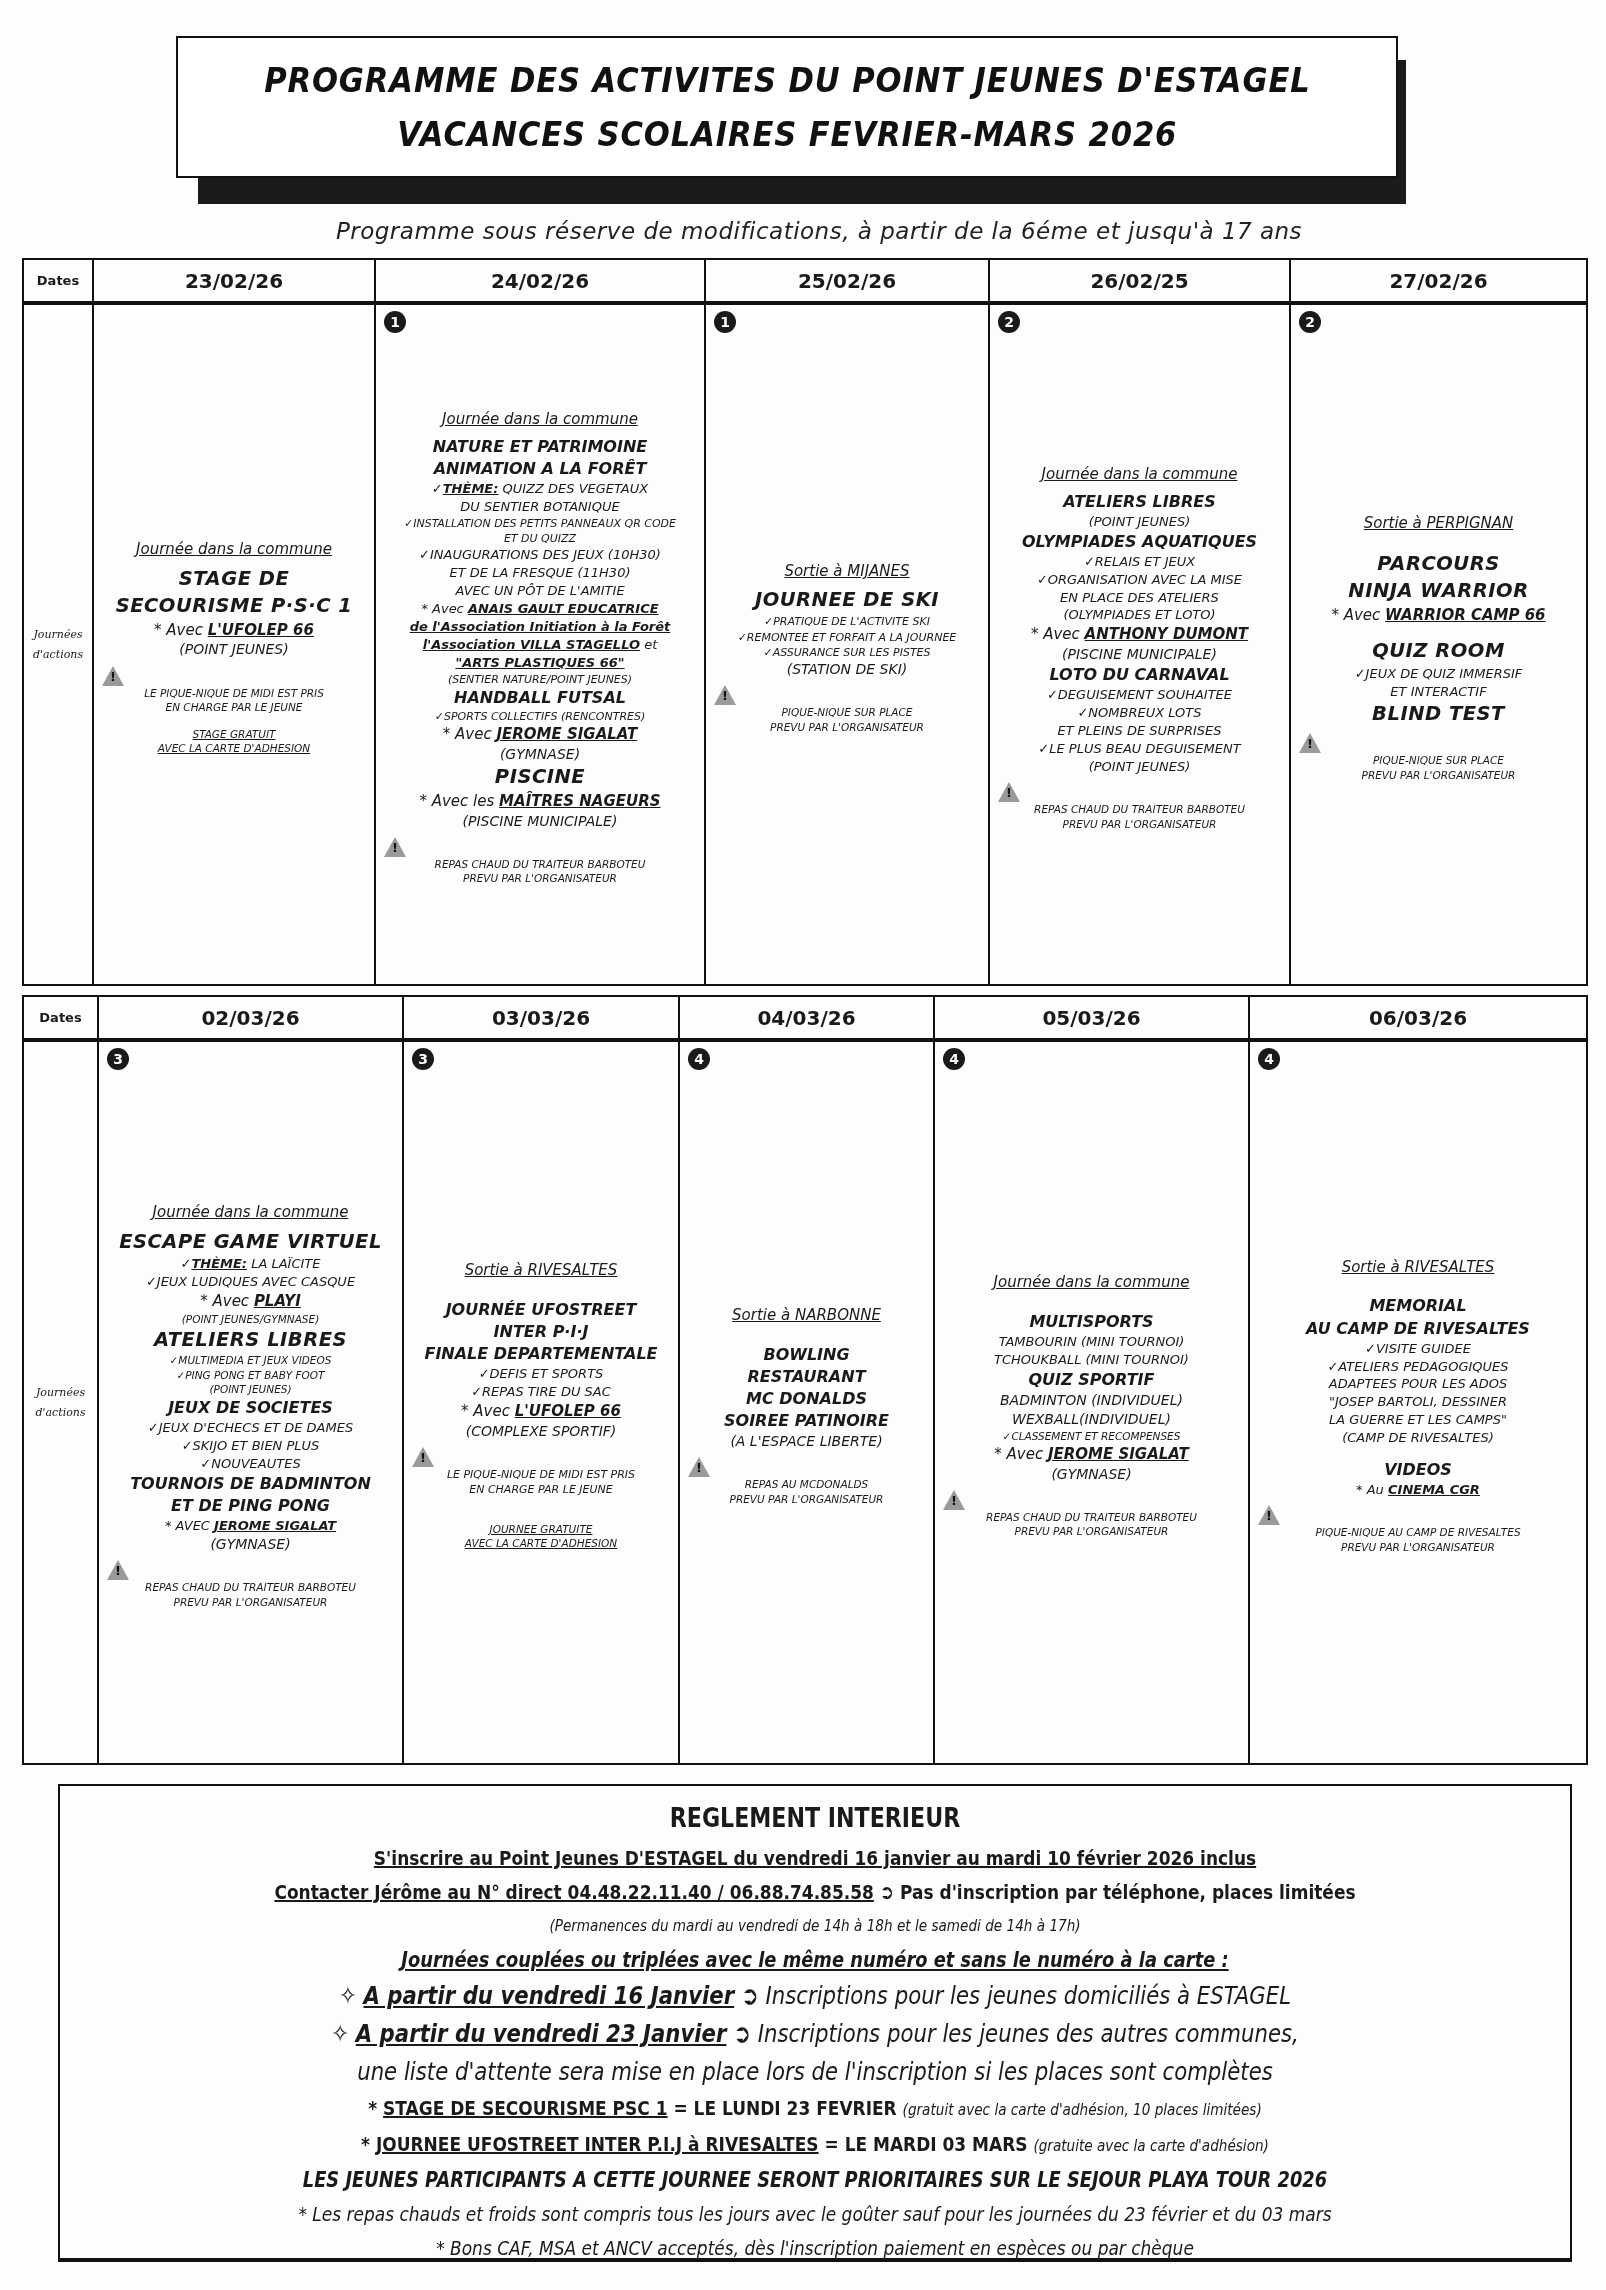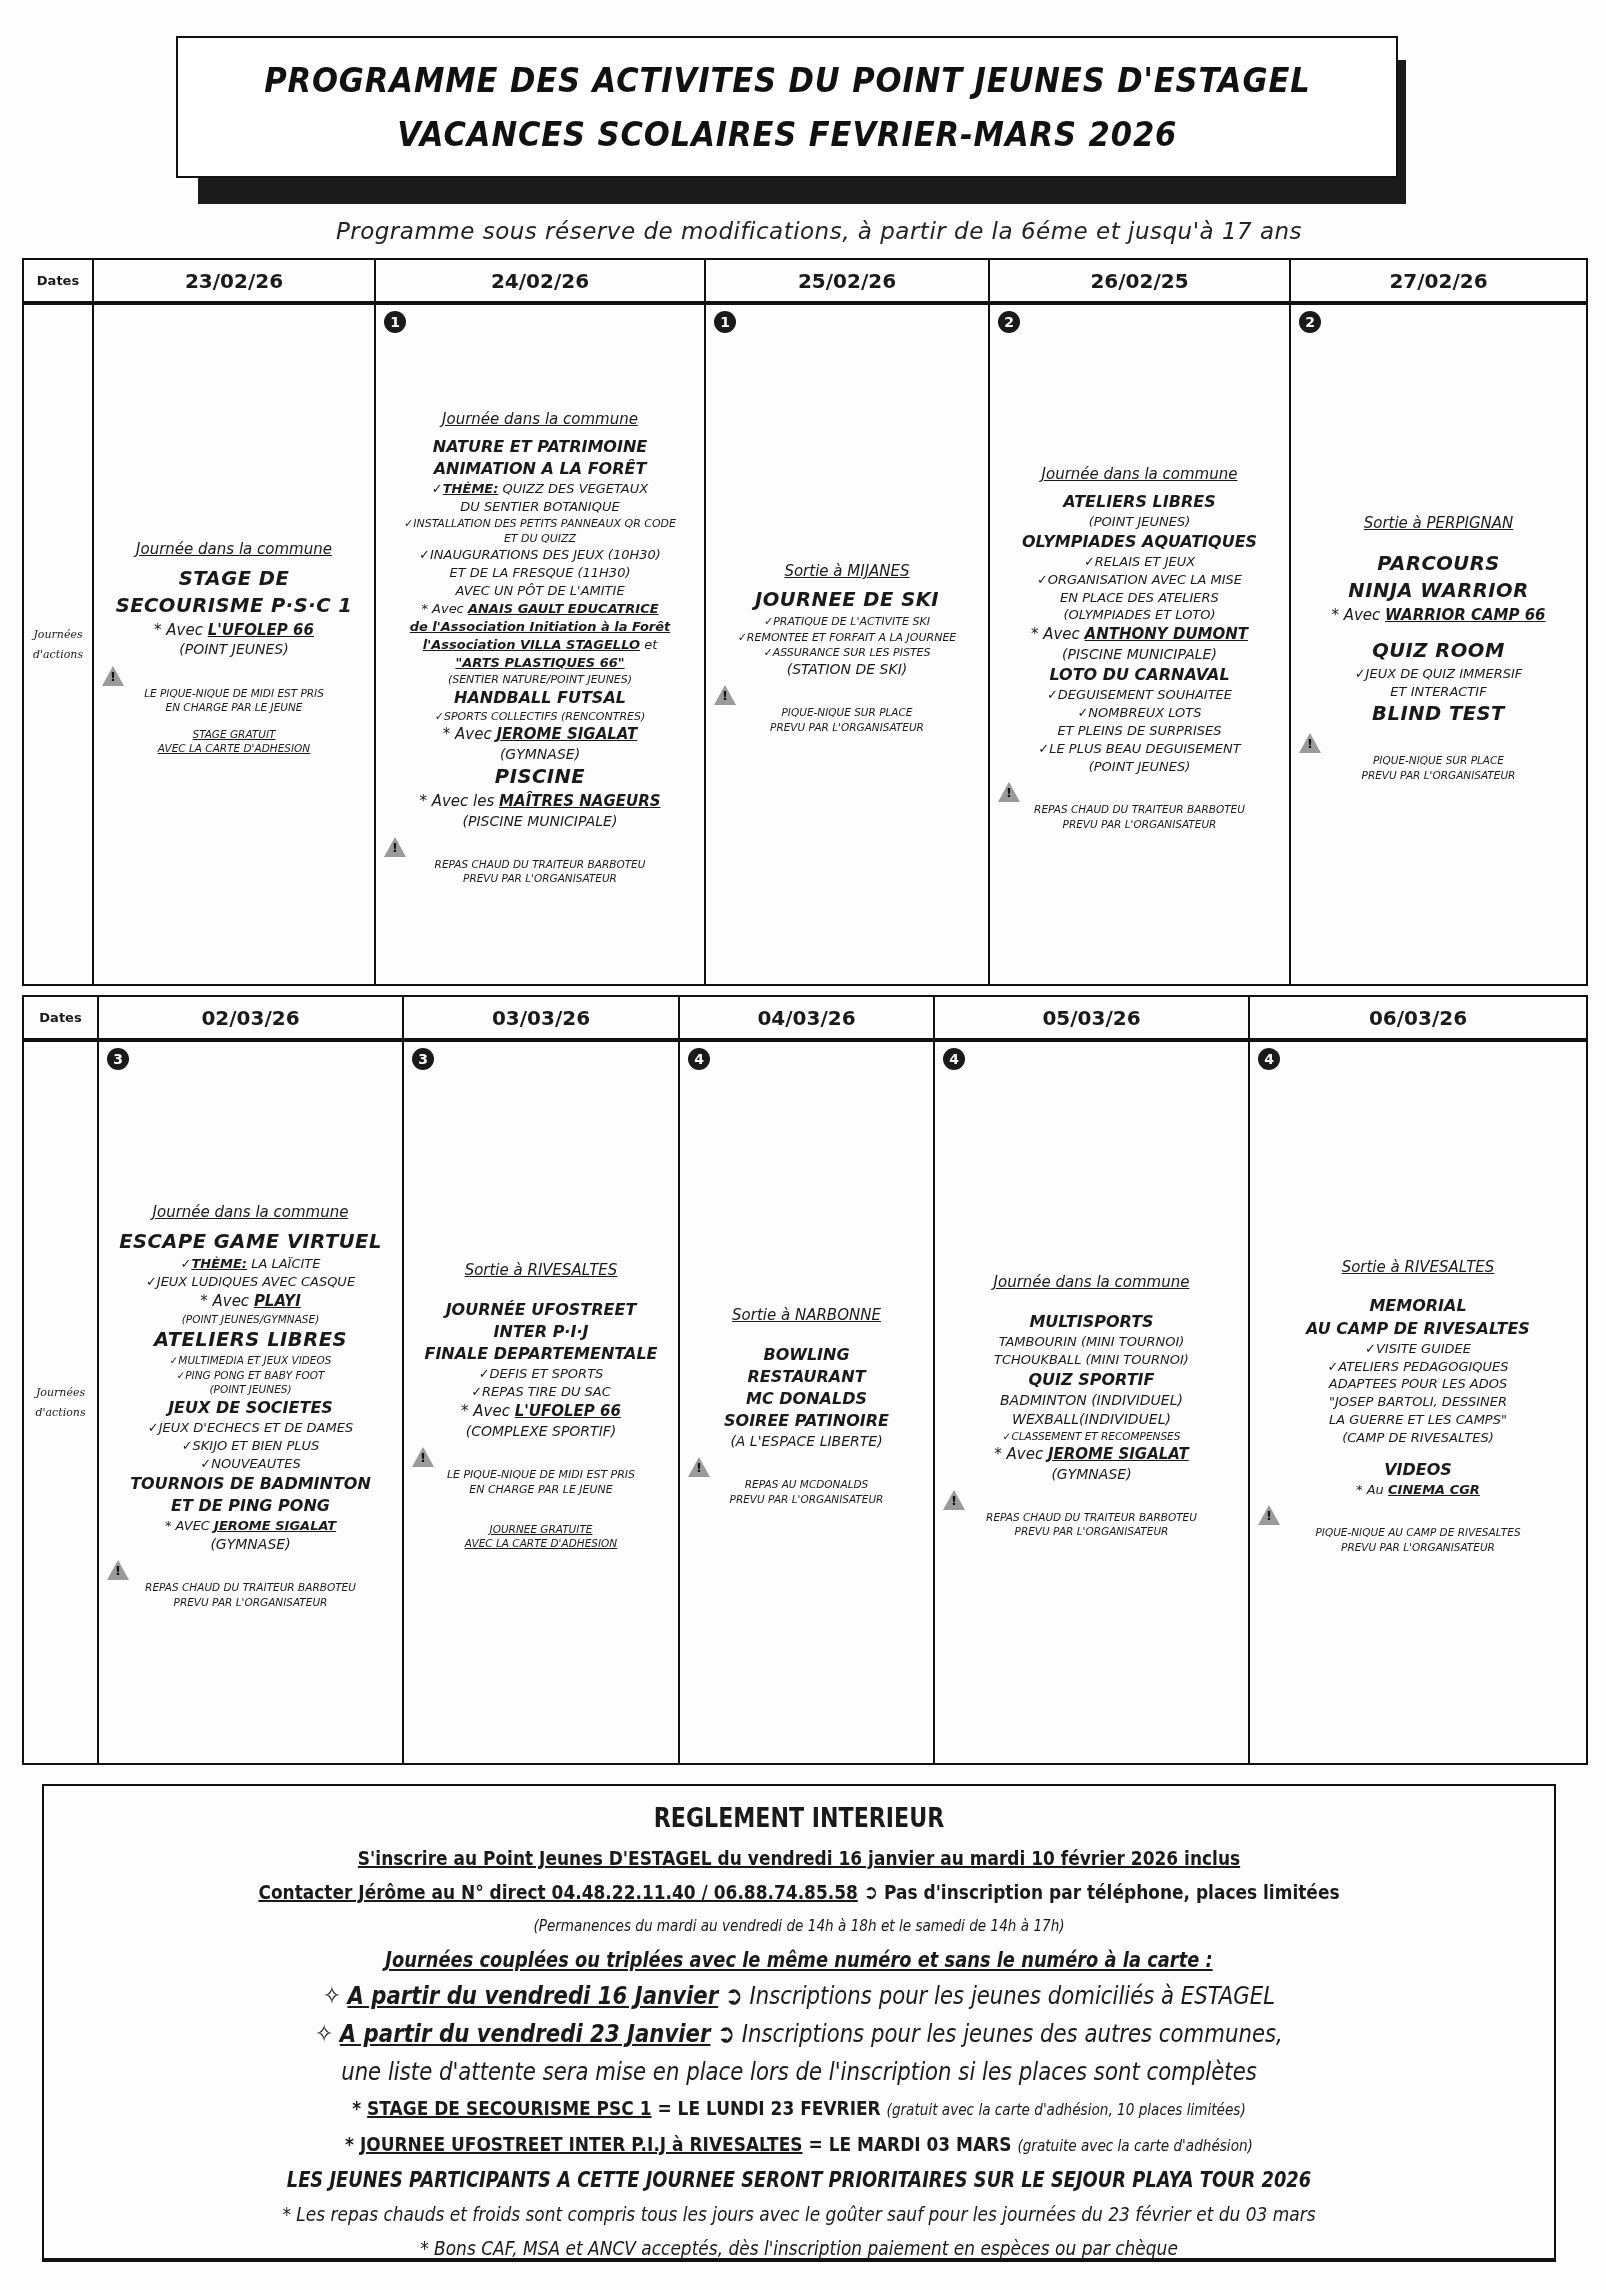--- a/index.html
+++ b/index.html
@@ -35,21 +35,21 @@
   .ln.avec   { font-size: 15px; }
   .ln.note   { font-size: 10.5px; }
   .ln.free   { font-size: 10.5px; text-decoration: underline; }
   .ln.gap    { height: 12px; }
   .u { text-decoration: underline; font-weight: bold; }
   .warn-row { width: 100%; display: flex; align-items: center; justify-content: flex-start; margin-top: 6px; }
   .warn-icon { display: inline-block; width: 0; height: 0; border-left: 11px solid transparent; border-right: 11px solid transparent; border-bottom: 20px solid #9a9a9a; position: relative; }
   .warn-icon::after { content: "!"; position: absolute; left: -3px; top: 3px; font-size: 13px; font-weight: bold; color: #111; }
 
   
-  .rules { position: absolute; left: 42px; top: 1784px; width: 1514px; height: 478px; border: 2px solid #111; border-bottom-width: 4px; text-align: center; padding-top: 16px; }
+  .rules { position: absolute; left: 58px; top: 1784px; width: 1514px; height: 478px; border: 2px solid #111; border-bottom-width: 4px; text-align: center; padding-top: 16px; }
   .rules .r-title { font-size: 27px; font-weight: bold; transform: scaleX(0.82); margin-bottom: 8px; }
   .rules .r-line { font-size: 20px; line-height: 34px; white-space: nowrap; transform: scaleX(0.85); transform-origin: center; }
   .rules .r-b { font-weight: bold; }
   .rules .r-i { font-style: italic; }
   .rules .r-u { text-decoration: underline; }
   .rules .r-sm { font-size: 16px; }
   .rules .r-lg { font-size: 25px; line-height: 38px; }
   .rules .r-md { font-size: 21px; }
 </style>
 </head>

